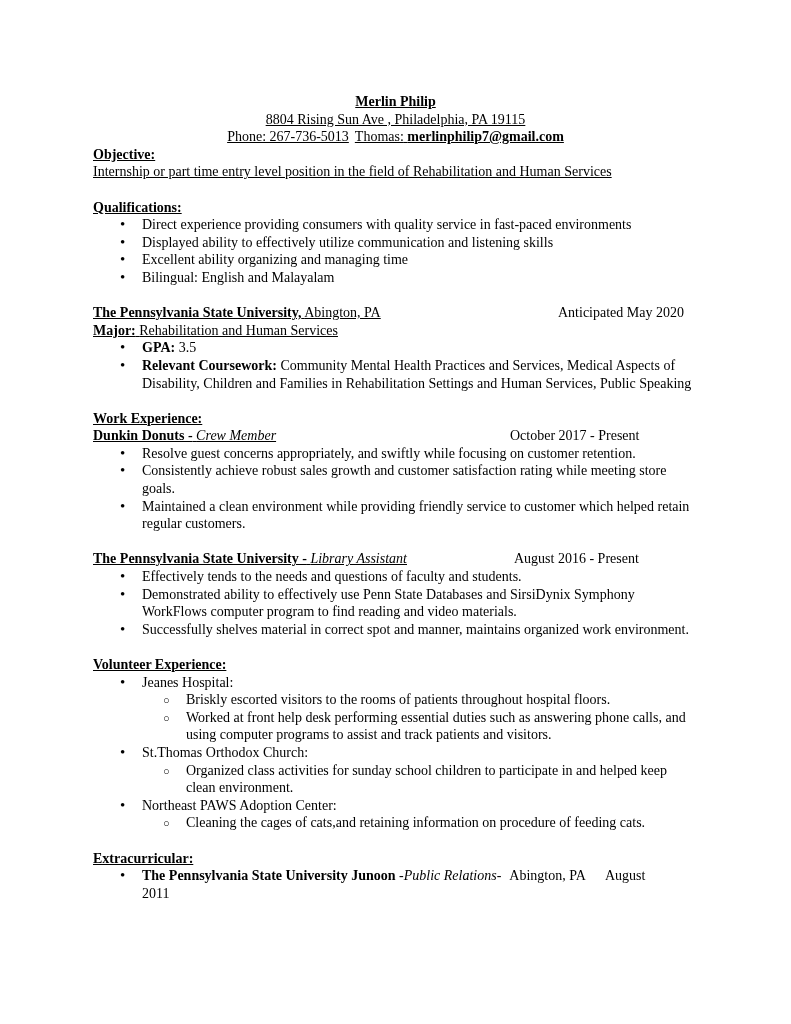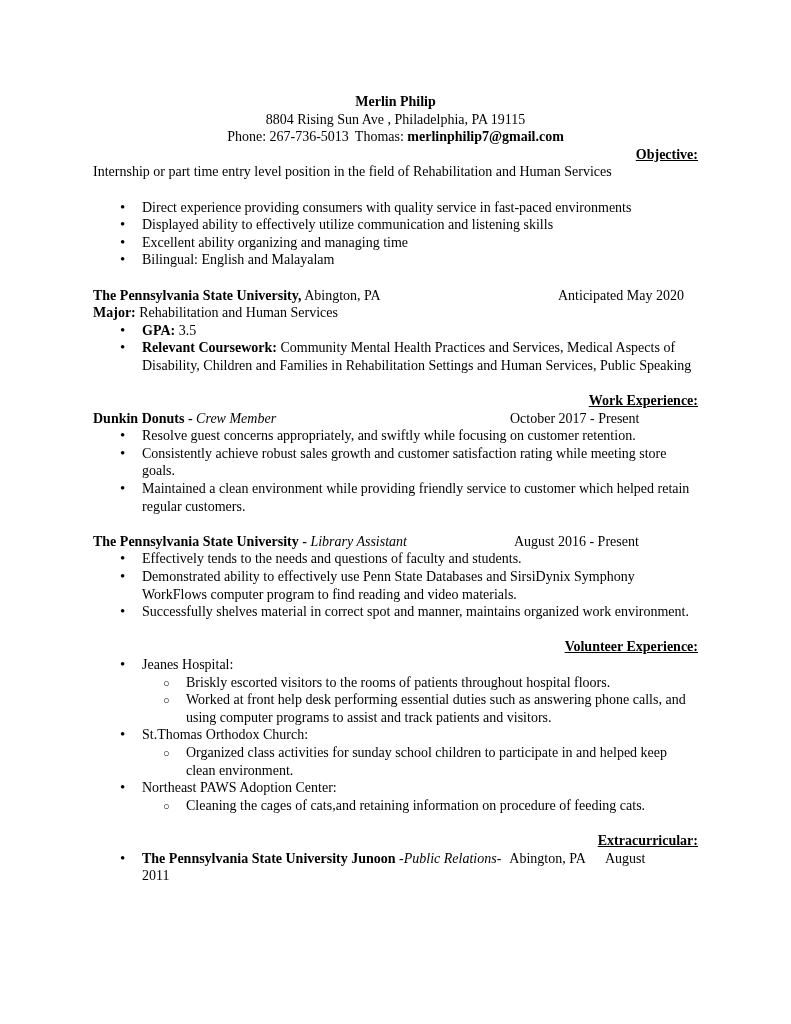--- a/index.html
+++ b/index.html
@@ -13,26 +13,26 @@
     overflow: hidden;
     color: #000000;
     font-family: "Liberation Serif", serif;
     font-size: 14px;
     line-height: 17.6px;
   }
   .content {
     padding: 93px 93px 0 93px;
     position: relative;
   }
-  p { margin: 0; }
+  p { margin: 0; text-decoration: underline; }
   ul { list-style: none; margin: 0; padding: 0; }
   .center { text-align: center; }
   .b { font-weight: bold; }
   .i { font-style: italic; }
-  .h { font-weight: bold; text-decoration: underline; text-align: right; }
+  .h { font-weight: bold; text-decoration: underline; }
   .mt { margin-top: 17.6px; }
 
   li.l1 { position: relative; padding-left: 49px; }
   li.l1::before {
     content: "\2022";
     position: absolute;
     left: 27px;
     top: 0;
     font-size: 15px;
   }
@@ -65,20 +65,21 @@
     <p class="center">8804 Rising Sun Ave , Philadelphia, PA 19115</p>
     <p class="center"><span>Phone: 267-736-5013</span><span class="gap-email">Thomas:</span> <span class="b">merlinphilip7@gmail.com</span></p>
   </div>
 
   <div>
     <p class="h">Objective:</p>
     <p>Internship or part time entry level position in the field of Rehabilitation and Human Services</p>
   </div>
 
   <div class="mt">
+    <p class="h">Qualifications:</p>
     <ul>
       <li class="l1">Direct experience providing consumers with quality service in fast-paced environments</li>
       <li class="l1">Displayed ability to effectively utilize communication and listening skills</li>
       <li class="l1">Excellent ability organizing and managing time</li>
       <li class="l1">Bilingual: English and Malayalam</li>
     </ul>
   </div>
 
   <div class="mt">
     <p class="dateline"><span class="b">The Pennsylvania State University,</span> <span>Abington, PA</span><span class="tabdate tab-edu">Anticipated May 2020</span></p>

